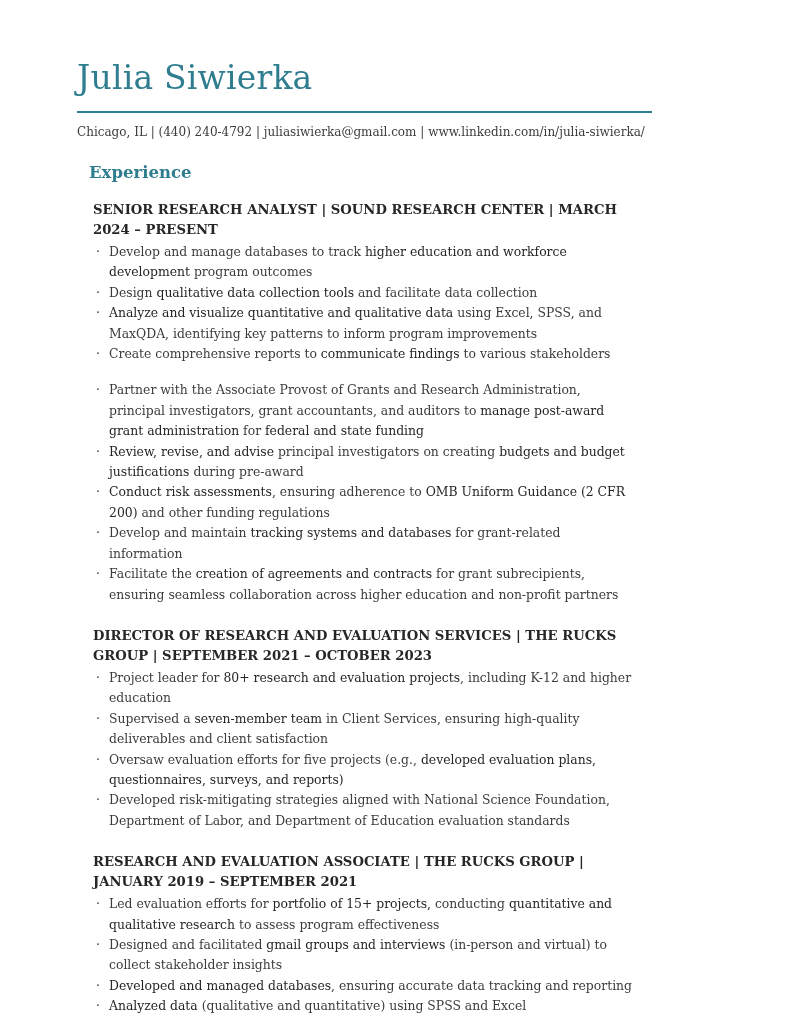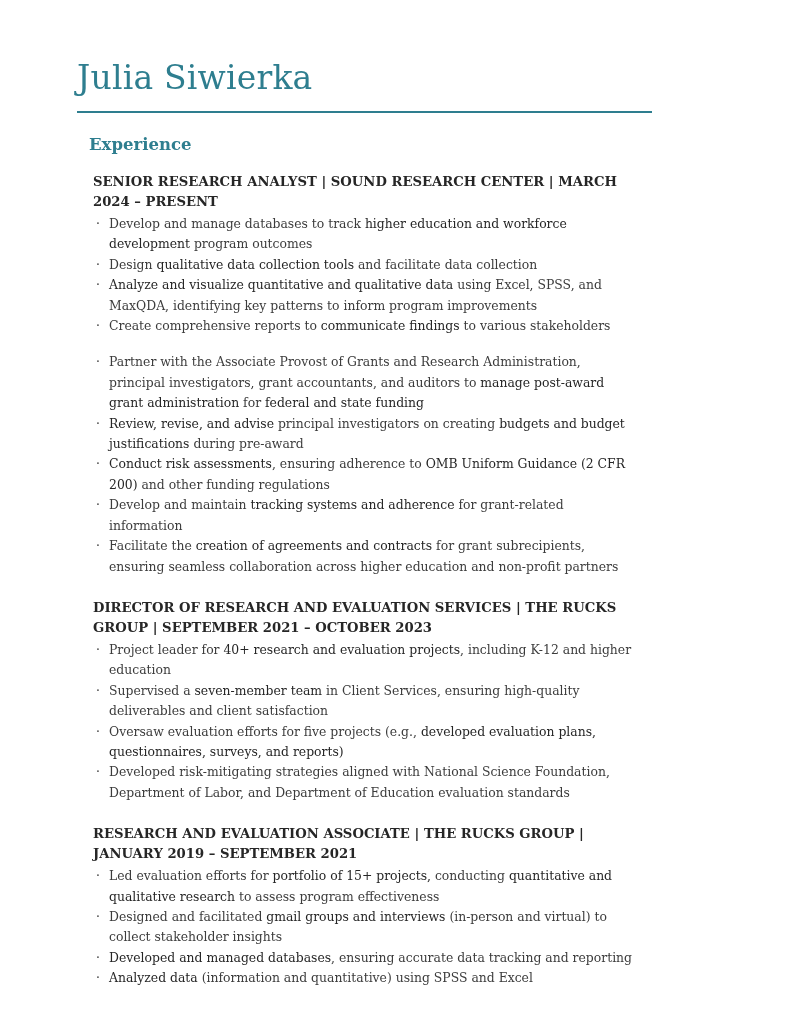--- a/index.html
+++ b/index.html
@@ -76,20 +76,21 @@
     font-weight: 400;
     color: var(--strong-text);
   }
 </style>
 </head>
 <body>
 
 <div class="page">
   <h1 class="name">Julia Siwierka</h1>
   <hr class="rule">
+  <p class="contact">Chicago, IL | (440) 240-4792 | juliasiwierka@gmail.com | www.linkedin.com/in/julia-siwierka/</p>
   <h2 class="section-title">Experience</h2>
   <div id="jobs">
       <div class="job">
         <h3 class="job-heading">SENIOR RESEARCH ANALYST | SOUND RESEARCH CENTER | MARCH  2024 – PRESENT</h3>
         <div class="bullets">
           <div class="bullet">
             <span class="dot">·</span>
             <span class="text"><span>Develop and manage databases to track </span><span class="b">higher education and workforce development</span><span> program outcomes</span></span>
           </div>
           <div class="bullet">
@@ -115,34 +116,34 @@
           <div class="bullet">
             <span class="dot">·</span>
             <span class="text"><span class="b">Review, revise, and advise</span><span> principal investigators on creating </span><span class="b">budgets and budget justifications</span><span> during pre-award</span></span>
           </div>
           <div class="bullet">
             <span class="dot">·</span>
             <span class="text"><span class="b">Conduct risk assessments</span><span>, ensuring adherence to </span><span class="b">OMB Uniform Guidance (2 CFR 200)</span><span> and other funding regulations</span></span>
           </div>
           <div class="bullet">
             <span class="dot">·</span>
-            <span class="text"><span>Develop and maintain </span><span class="b">tracking systems and adherence</span><span> for grant-related information</span></span>
+            <span class="text"><span>Develop and maintain </span><span class="b">tracking systems and databases</span><span> for grant-related information</span></span>
           </div>
           <div class="bullet">
             <span class="dot">·</span>
             <span class="text"><span>Facilitate the </span><span class="b">creation of agreements and contracts</span><span> for grant subrecipients, ensuring seamless collaboration across higher education and non-profit partners</span></span>
           </div>
         </div>
       </div>
       <div class="job">
         <h3 class="job-heading">DIRECTOR OF RESEARCH AND EVALUATION SERVICES | THE RUCKS GROUP | SEPTEMBER 2021 – OCTOBER 2023</h3>
         <div class="bullets">
           <div class="bullet">
             <span class="dot">·</span>
-            <span class="text"><span>Project leader for </span><span class="b">40+ research and evaluation projects</span><span>, including K-12 and higher education</span></span>
+            <span class="text"><span>Project leader for </span><span class="b">80+ research and evaluation projects</span><span>, including K-12 and higher education</span></span>
           </div>
           <div class="bullet">
             <span class="dot">·</span>
             <span class="text"><span>Supervised a </span><span class="b">seven-member team</span><span> in Client Services, ensuring high-quality deliverables and client satisfaction</span></span>
           </div>
           <div class="bullet">
             <span class="dot">·</span>
             <span class="text"><span>Oversaw evaluation efforts for five projects (e.g., </span><span class="b">developed evaluation plans, questionnaires, surveys, and reports)</span></span>
           </div>
           <div class="bullet">
@@ -161,18 +162,18 @@
           <div class="bullet">
             <span class="dot">·</span>
             <span class="text"><span>Designed and facilitated </span><span class="b">gmail groups and interviews</span><span> (in-person and virtual) to collect stakeholder insights</span></span>
           </div>
           <div class="bullet">
             <span class="dot">·</span>
             <span class="text"><span class="b">Developed and managed databases</span><span>, ensuring accurate data tracking and reporting</span></span>
           </div>
           <div class="bullet">
             <span class="dot">·</span>
-            <span class="text"><span class="b">Analyzed data</span><span> (information and quantitative) using SPSS and Excel</span></span>
+            <span class="text"><span class="b">Analyzed data</span><span> (qualitative and quantitative) using SPSS and Excel</span></span>
           </div>
         </div>
       </div>
     </div>
 </div>
 
 </body></html>

